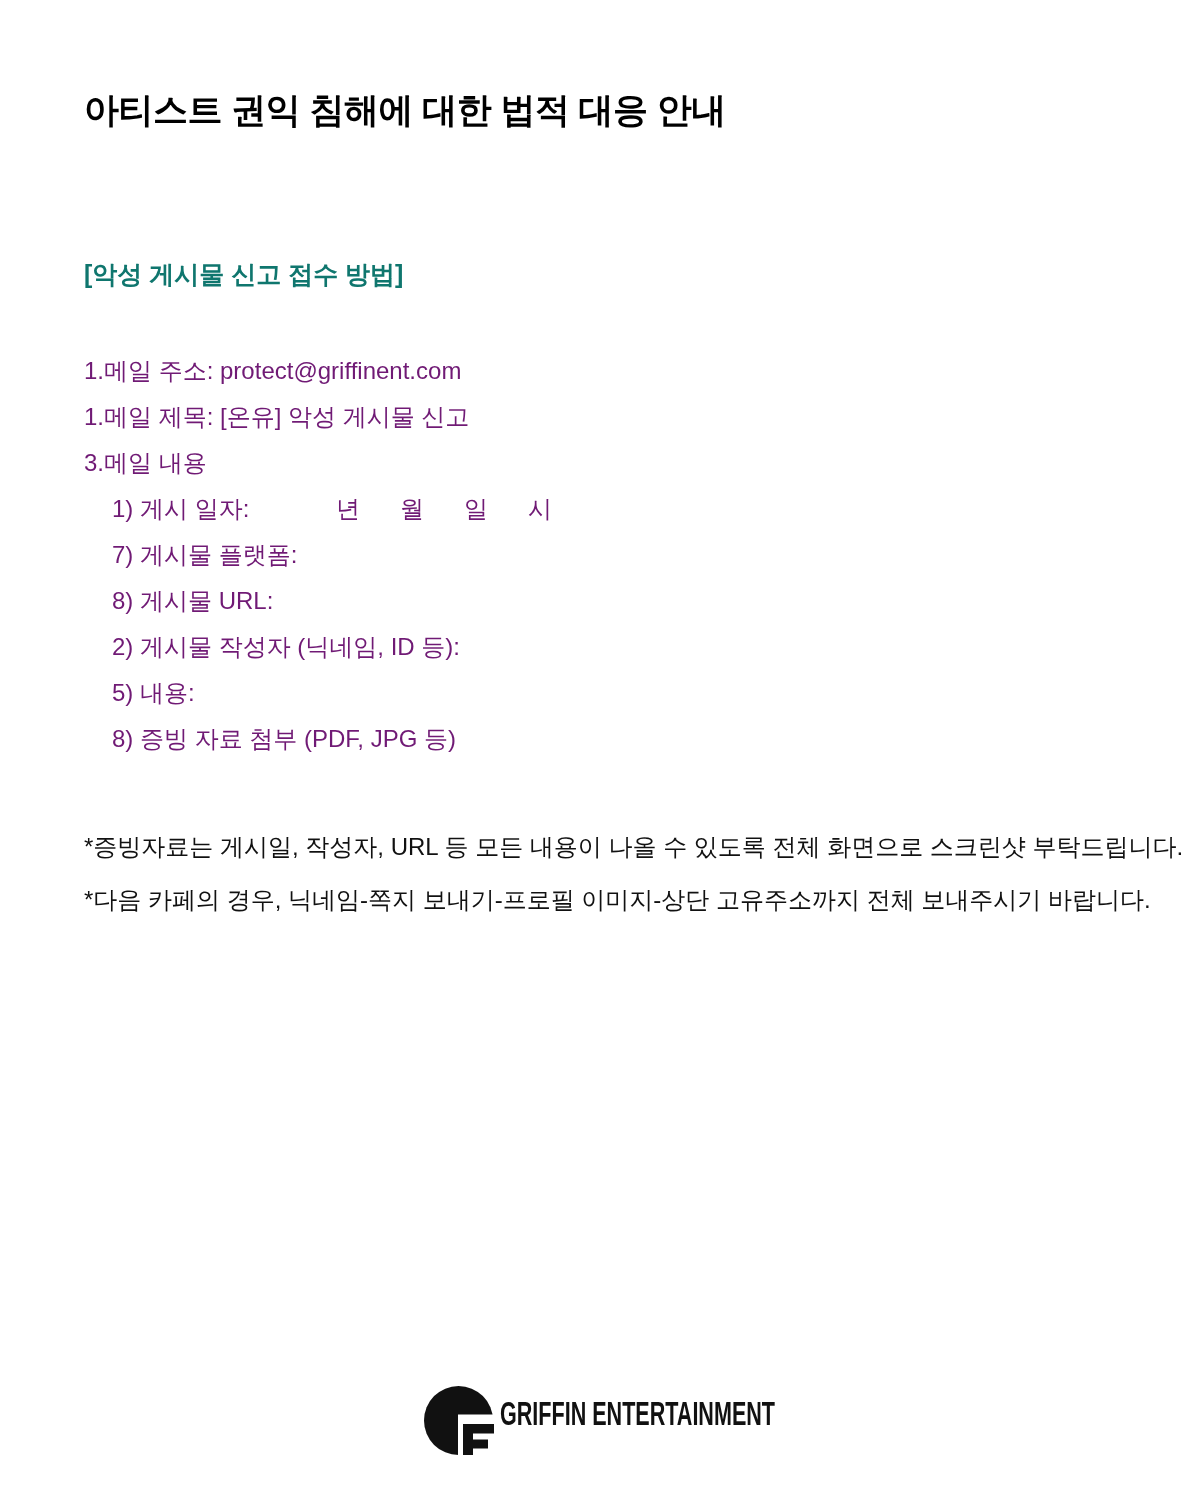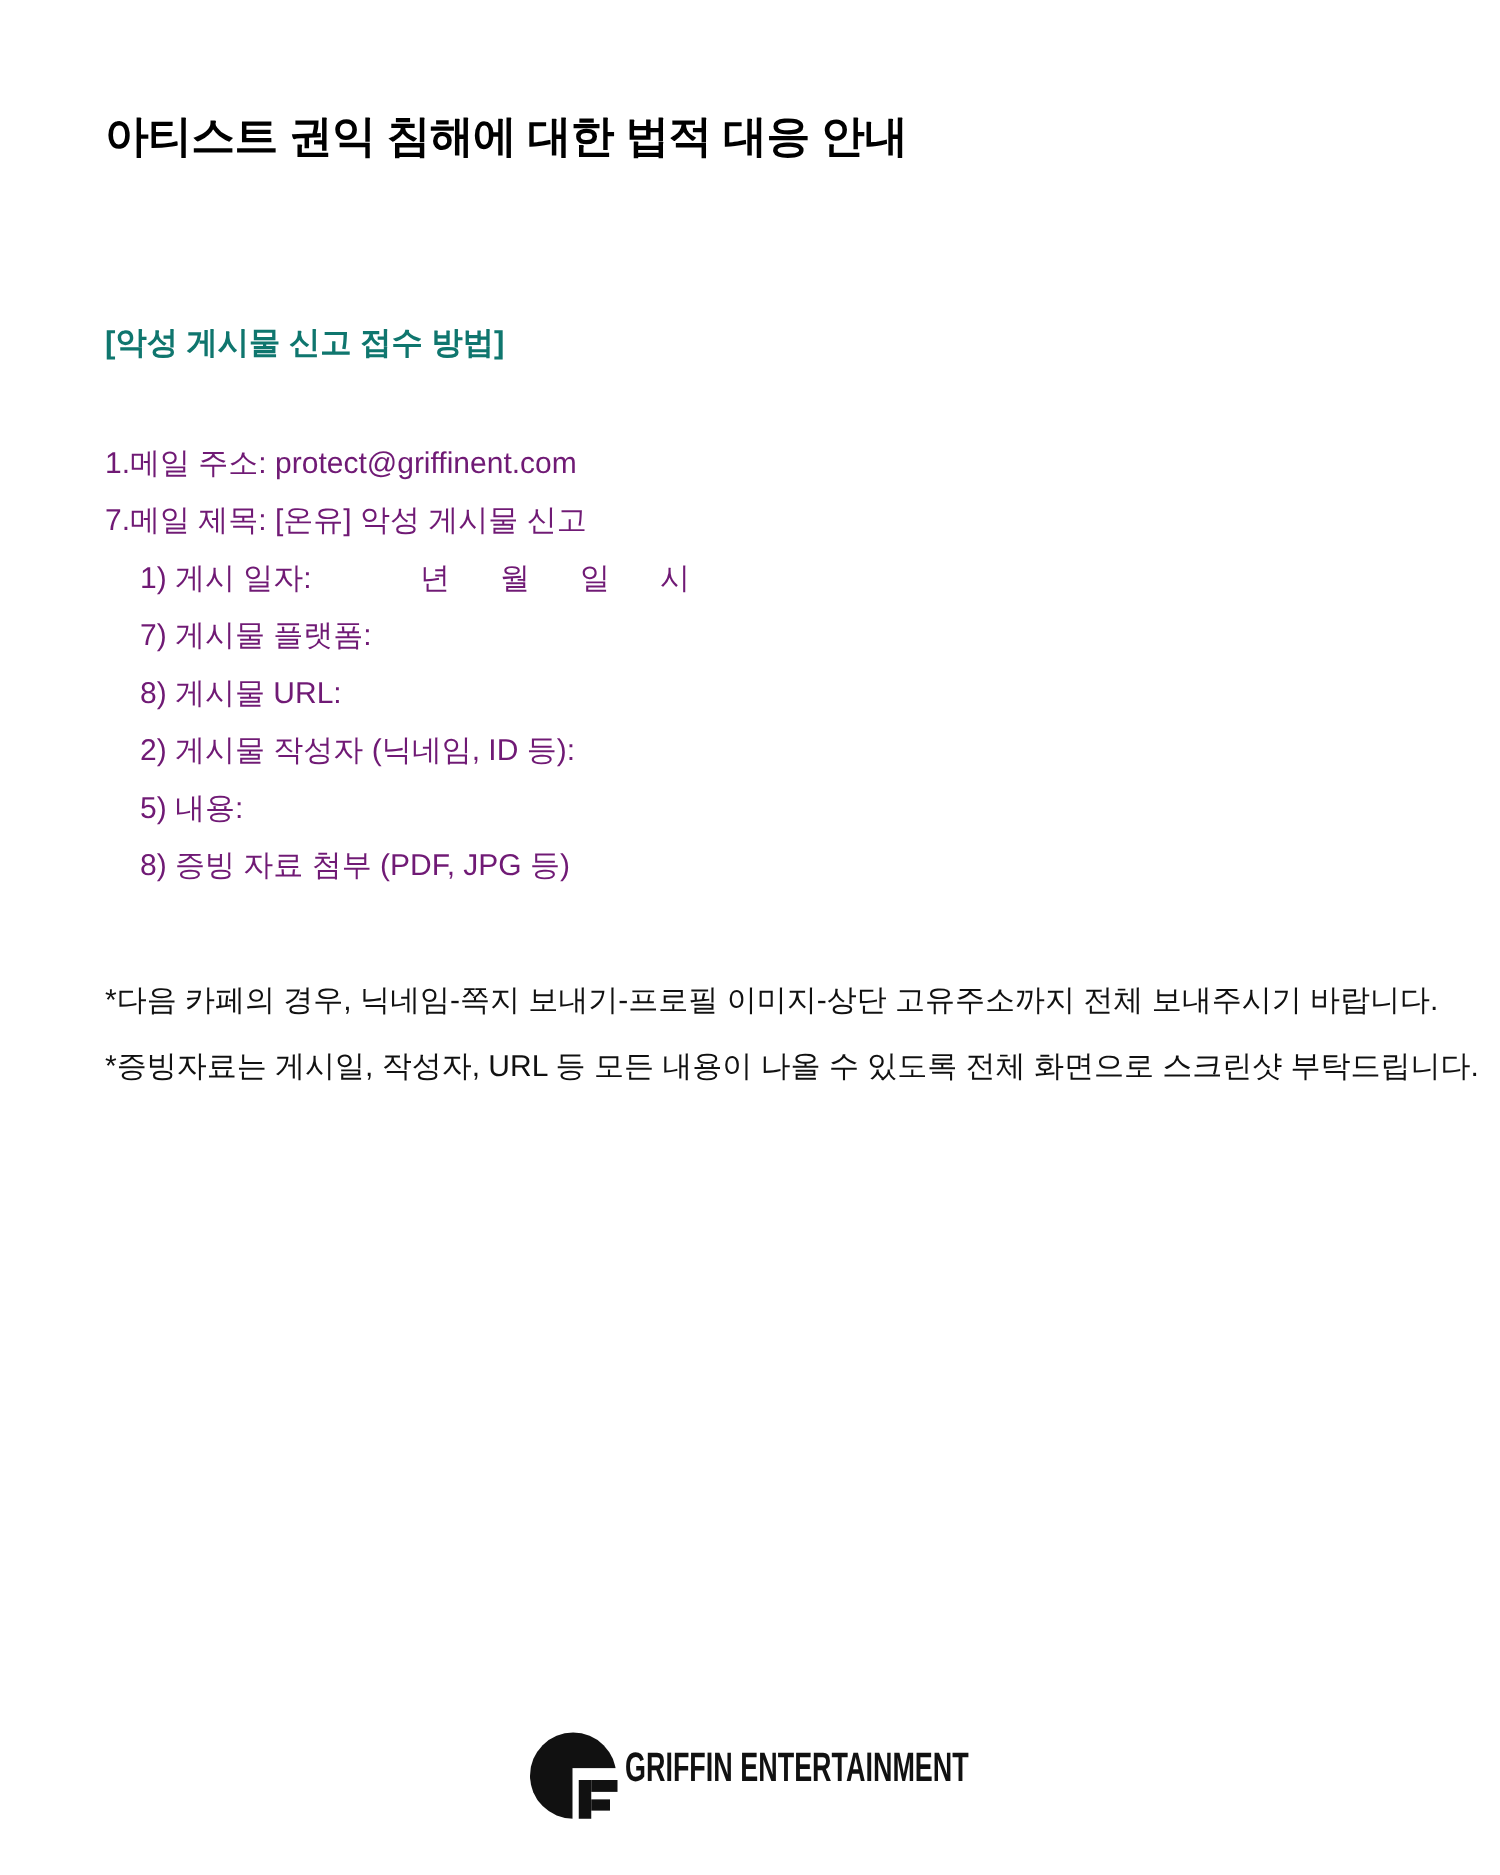--- a/index.html
+++ b/index.html
@@ -76,33 +76,34 @@
 
 <div class="page">
   <div class="content">
 
     <h1 class="doc-title">아티스트 권익 침해에 대한 법적 대응 안내</h1>
 
     <div class="section-heading">[악성 게시물 신고 접수 방법]</div>
 
     <div class="steps">
       <div class="line">1.메일 주소: protect@griffinent.com</div>
-      <div class="line">7.메일 제목: [온유] 악성 게시물 신고</div>
+      <div class="line">1.메일 제목: [온유] 악성 게시물 신고</div>
+      <div class="line">3.메일 내용</div>
 
       <div class="line sub">1) 게시 일자:             년      월      일      시</div>
       <div class="line sub">7) 게시물 플랫폼:</div>
       <div class="line sub">8) 게시물 URL:</div>
       <div class="line sub">2) 게시물 작성자 (닉네임, ID 등):</div>
       <div class="line sub">5) 내용:</div>
       <div class="line sub">8) 증빙 자료 첨부 (PDF, JPG 등)</div>
     </div>
 
     <div class="notes">
+      <div class="note">*증빙자료는 게시일, 작성자, URL 등 모든 내용이 나올 수 있도록 전체 화면으로 스크린샷 부탁드립니다.</div>
       <div class="note">*다음 카페의 경우, 닉네임-쪽지 보내기-프로필 이미지-상단 고유주소까지 전체 보내주시기 바랍니다.</div>
-      <div class="note">*증빙자료는 게시일, 작성자, URL 등 모든 내용이 나올 수 있도록 전체 화면으로 스크린샷 부탁드립니다.</div>
     </div>
 
   </div>
 
   <div class="footer-logo">
     <svg width="352" height="78" viewBox="0 0 352 78" xmlns="http://www.w3.org/2000/svg">
       <g>
         <circle cx="34.5" cy="36.5" r="34.5" fill="#111111"></circle>
         <rect x="34" y="30.5" width="46" height="47.5" fill="#ffffff"></rect>
         <rect x="39" y="40" width="10" height="31" fill="#111111"></rect>

